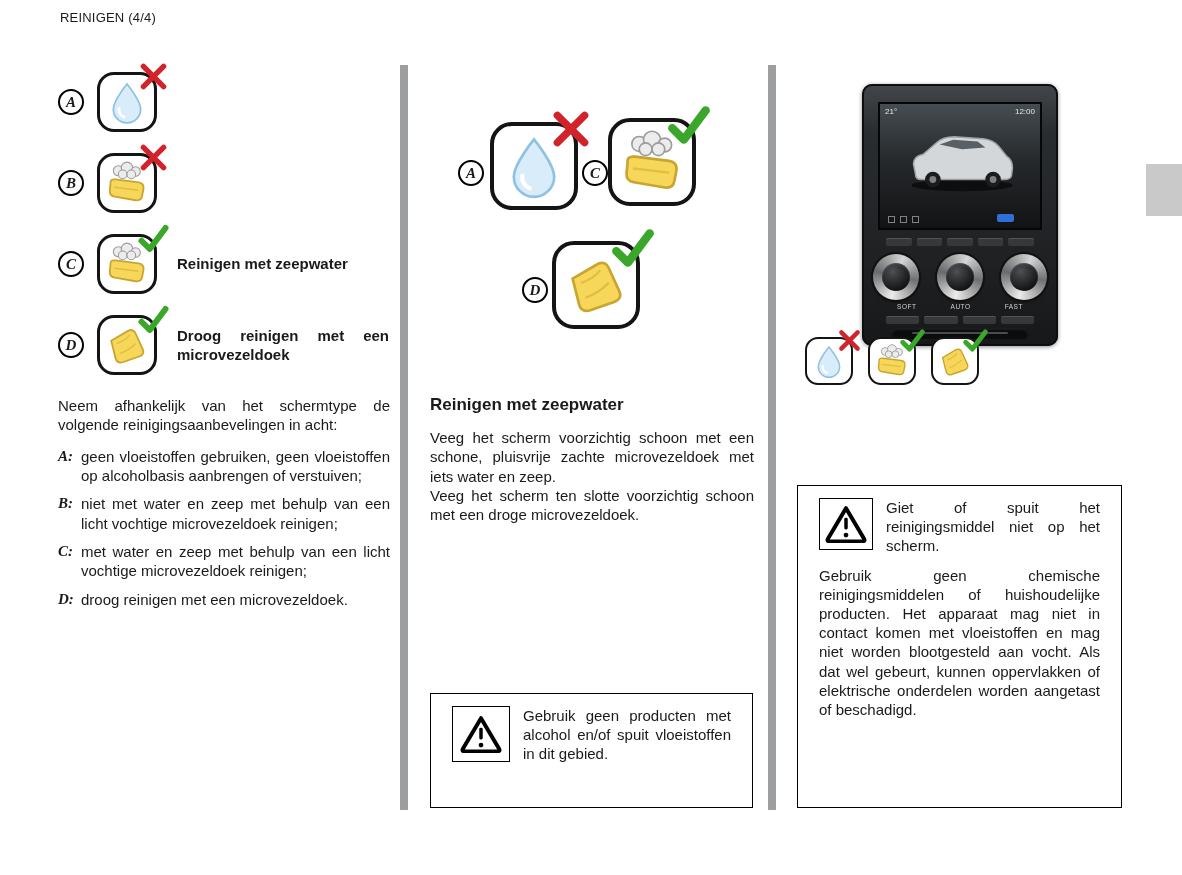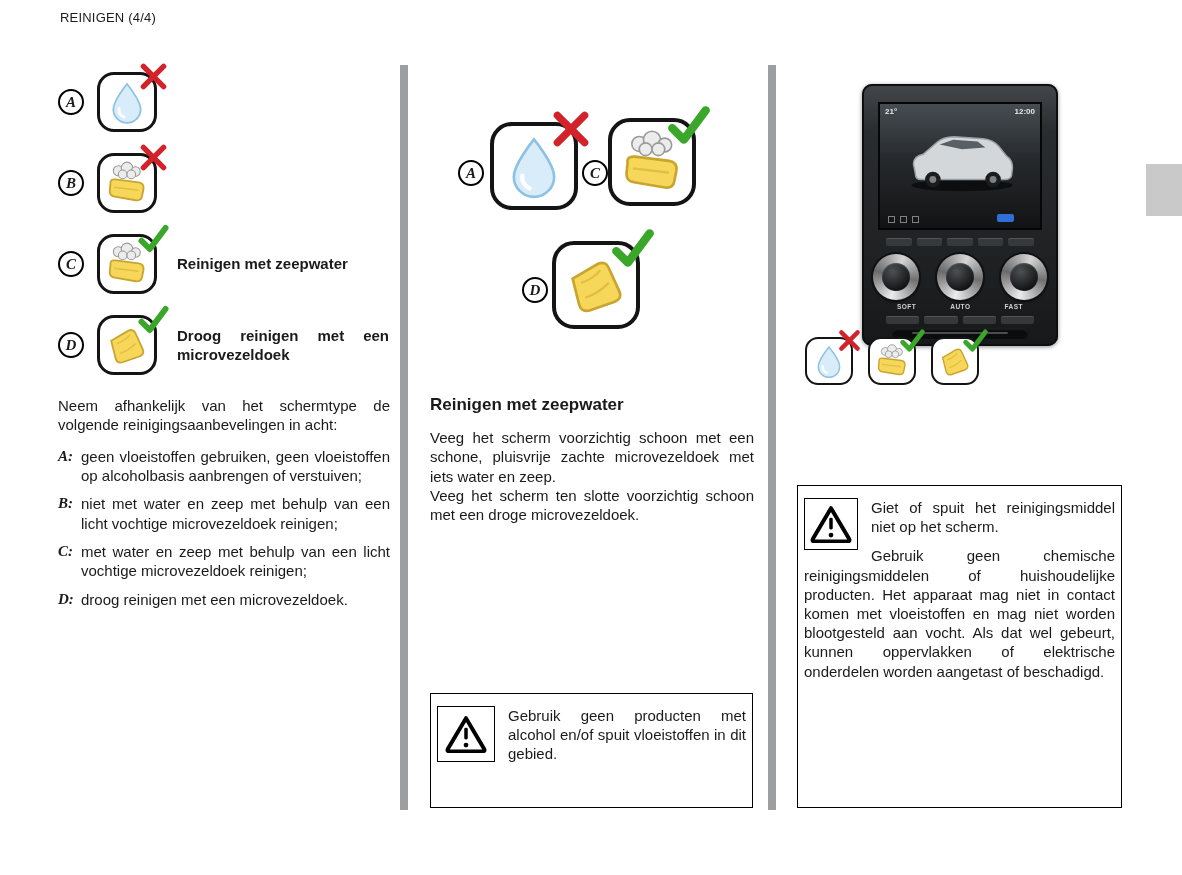--- a/index.html
+++ b/index.html
@@ -52,35 +52,35 @@
   .mid-a-letter { position:absolute; left:28px; top:95px; }
   .mid-a-box    { position:absolute; left:60px; top:57px; }
   .mid-c-letter { position:absolute; left:152px; top:95px; }
   .mid-c-box    { position:absolute; left:178px; top:53px; }
   .mid-d-letter { position:absolute; left:92px; top:212px; }
   .mid-d-box    { position:absolute; left:122px; top:176px; }
   .mid-heading { margin-top:42px; font-size:17px; font-weight:bold; margin-bottom:13px; }
   .col-mid p.body-text { margin:0; }
 
   
-  .warnbox { position:absolute; background:#fff; border:1.5px solid #000; padding:12px 6px; font-size:15px; line-height:1.28; }
+  .warnbox { position:absolute; background:#fff; border:1.5px solid #000; padding:12px 21px; font-size:15px; line-height:1.28; }
   .warn-mid   { left:430px; top:693px; width:323px; height:115px; }
   .warn-right { left:797px; top:485px; width:325px; height:323px; }
   .warn-icon-frame { float:left; border:1.5px solid #000; display:flex; align-items:center; justify-content:center;
                      margin:0 13px 8px 0; background:#fff; }
   .warn-mid .warn-icon-frame   { width:58px; height:56px; }
   .warn-right .warn-icon-frame { width:54px; height:52px; }
   .warn-icon-frame svg { width:42px; height:38px; }
   .warnbox p { text-align:justify; }
   .warn-right p + p { margin-top:10px; }
 
   
   .device-panel { position:absolute; left:862px; top:84px; width:196px; height:262px; border-radius:10px;
     background:linear-gradient(180deg,#43474b 0%, #2a2d30 18%, #1e2022 70%, #17181a 100%);
-    box-shadow:0 1px 4px rgba(0,0,0,.45), inset 0 0 0 2px #0d0e0f;font-weight:bold; }
+    box-shadow:0 1px 4px rgba(0,0,0,.45), inset 0 0 0 2px #0d0e0f; }
   .screen { position:absolute; left:16px; top:18px; width:164px; height:128px;
     background:linear-gradient(180deg,#464d52 0%, #26292c 45%, #121314 100%);
     border:2px solid #060607; }
   .screen-topbar { display:flex; justify-content:space-between; padding:3px 5px 0 5px; font-size:8px; color:#e6e6e6; }
   .car-svg { position:absolute; left:14px; top:18px; width:136px; height:80px; }
   .screen-dock { position:absolute; left:8px; bottom:5px; display:flex; gap:5px; }
   .screen-dock i { width:7px; height:7px; border:1px solid #7d8286; display:block; }
   .screen-bluekey { position:absolute; right:26px; bottom:6px; width:17px; height:8px; background:#2f6fd8; border-radius:2px; }
   .strip { position:absolute; left:24px; right:24px; display:flex; gap:5px; }
   .strip i { flex:1; height:8px; background:#36393c; border-radius:2px; box-shadow:inset 0 1px 0 rgba(255,255,255,.14); display:block; }

